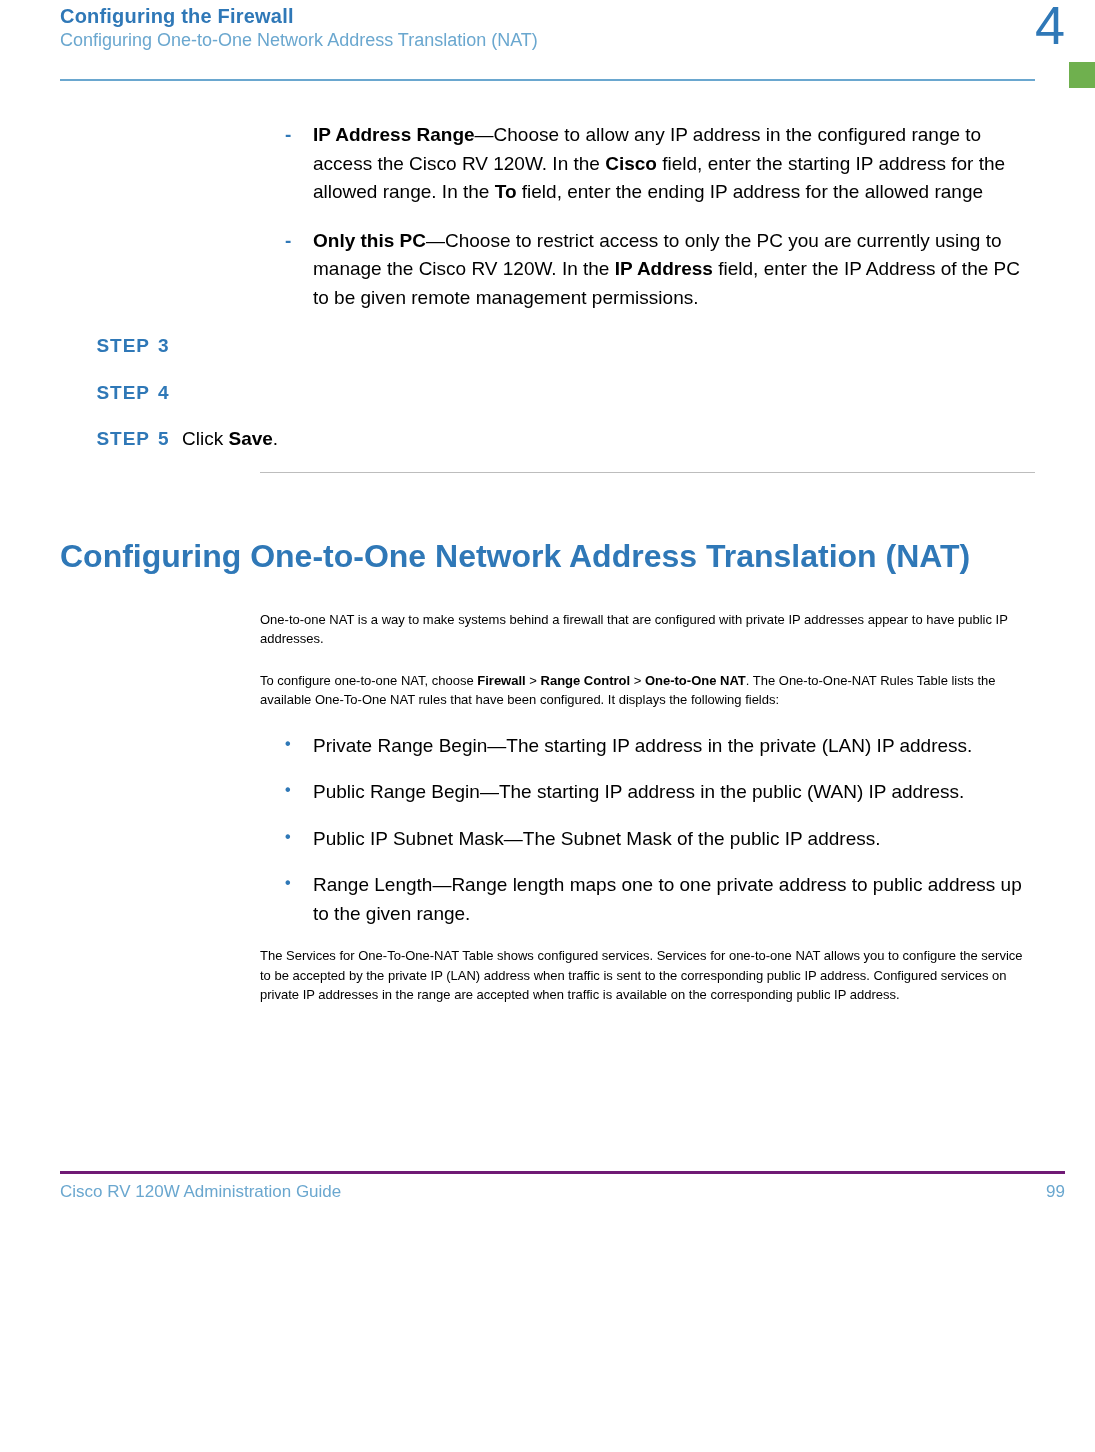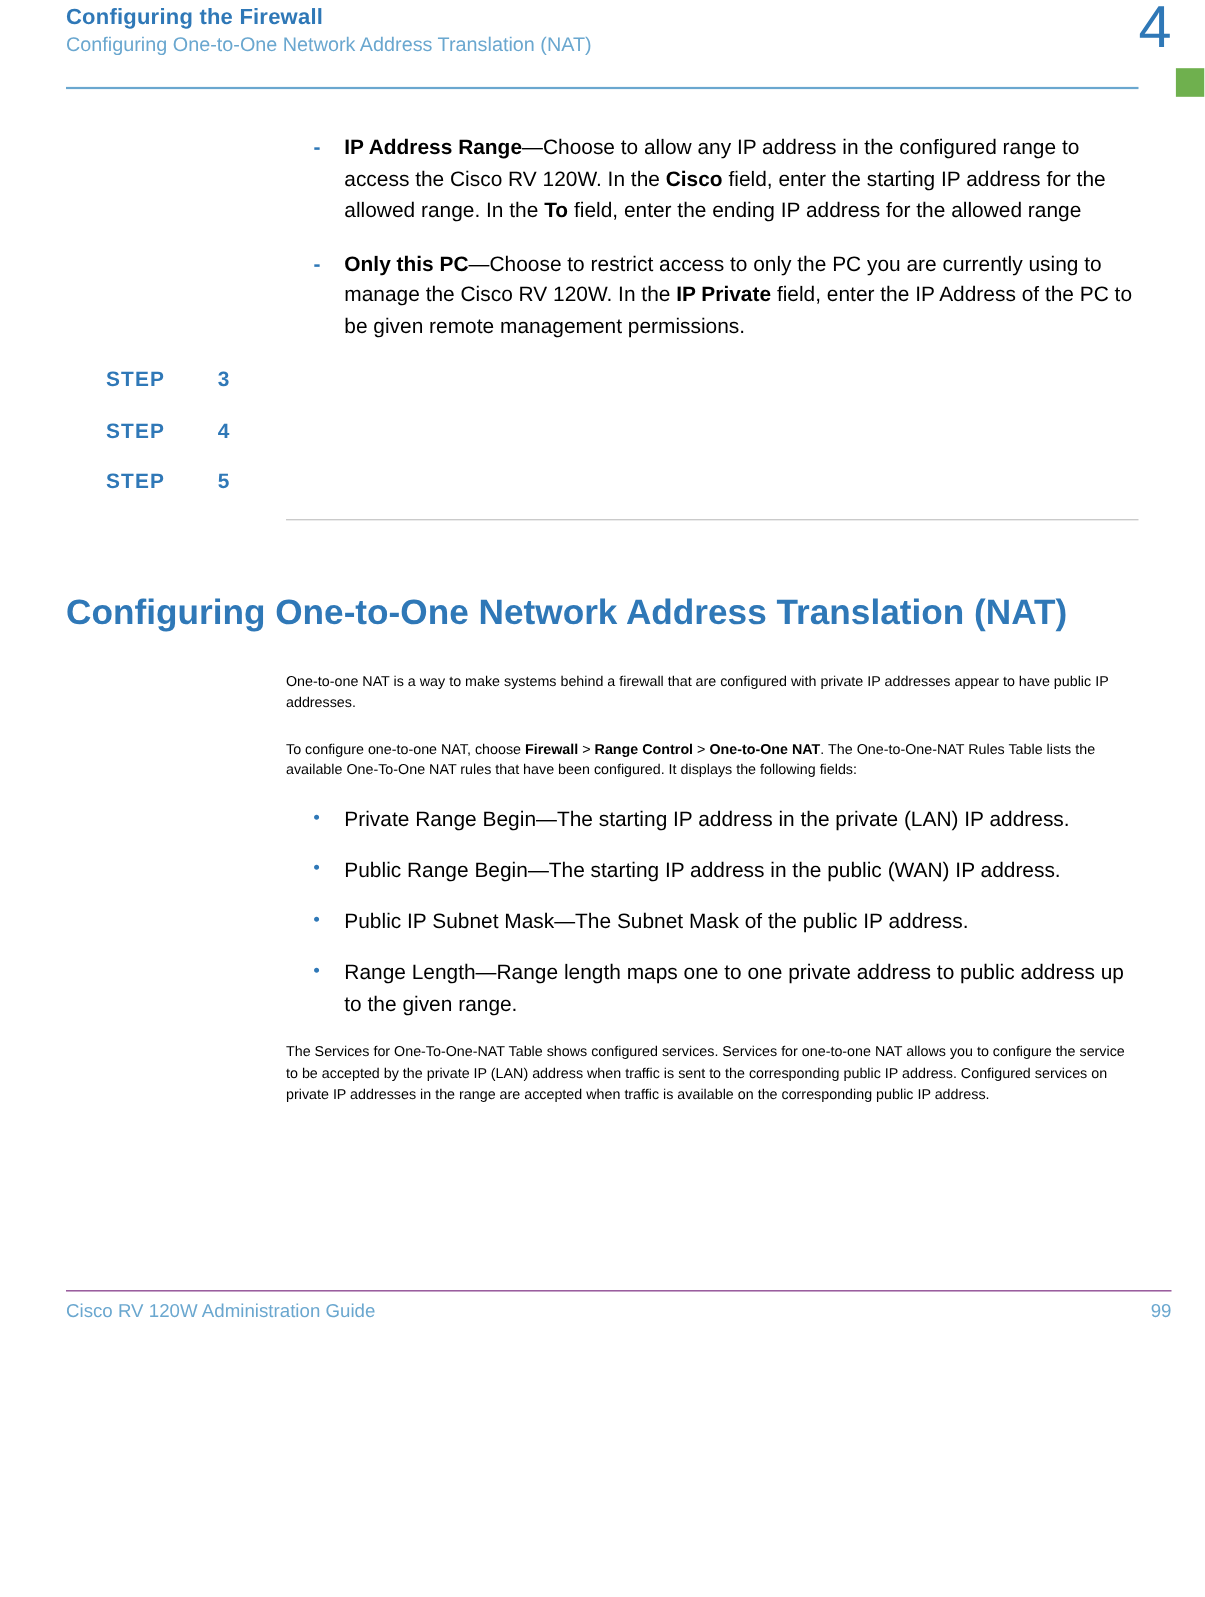--- a/index.html
+++ b/index.html
@@ -70,21 +70,20 @@
     color: #2f78b7;
     width: 28px;
     flex: 0 0 28px;
     font-weight: bold;
   }
   .step-row {
     display: flex;
     margin-bottom: 18px;
     line-height: 1.5;
     font-size: 19px;
-    gap: 40px;
   }
   .step-label {
     flex: 0 0 90px;
     color: #2f78b7;
     font-weight: bold;
     letter-spacing: 1px;
     text-align: right;
     padding-right: 8px;
   }
   .step-num {
@@ -127,21 +126,21 @@
     font-size: 16px;
   }
   .bullet-body {
     flex: 1;
   }
   .footer {
     position: absolute;
     bottom: 22px;
     left: 60px;
     right: 30px;
-    border-top: 1px solid #701a75;
+    border-top: 3px solid #701a75;
     padding-top: 8px;
     display: flex;
     justify-content: space-between;
     color: #6aa7cf;
     font-size: 17px;
   }
   b { font-weight: bold; }
 </style>
 </head>
 <body>
@@ -161,38 +160,41 @@
     <div class="body-indent">
       <div class="sub-bullet-row" style="margin-left:25px;">
         <div class="sub-bullet-dash">-</div>
         <div class="step-body">
           <b>IP Address Range</b><span>—Choose to allow any IP address in the configured range to access the Cisco RV 120W. In the </span><b>Cisco</b><span> field, enter the starting IP address for the allowed range. In the </span><b>To</b><span> field, enter the ending IP address for the allowed range</span>
         </div>
       </div>
       <div class="sub-bullet-row" style="margin-left:25px;">
         <div class="sub-bullet-dash">-</div>
         <div class="step-body">
-          <b>Only this PC</b><span>—Choose to restrict access to only the PC you are currently using to manage the Cisco RV 120W. In the </span><b>IP Private</b><span> field, enter the IP Address of the PC to be given remote management permissions.</span>
+          <b>Only this PC</b><span>—Choose to restrict access to only the PC you are currently using to manage the Cisco RV 120W. In the </span><b>IP Address</b><span> field, enter the IP Address of the PC to be given remote management permissions.</span>
         </div>
       </div>
     </div>
 
     <div class="step-row">
       <div class="step-label">STEP</div>
       <div class="step-num">3</div>
     </div>
 
     <div class="step-row">
       <div class="step-label">STEP</div>
       <div class="step-num">4</div>
     </div>
 
     <div class="step-row">
       <div class="step-label">STEP</div>
       <div class="step-num">5</div>
+      <div class="step-body">
+        <span>Click </span><b>Save</b><span>.</span>
+      </div>
     </div>
 
     <hr class="section-rule">
 
     <div class="h1">Configuring One-to-One Network Address Translation (NAT)</div>
 
     <div class="para">One-to-one NAT is a way to make systems behind a firewall that are configured with private IP addresses appear to have public IP addresses.</div>
 
     <div class="para">
       <span>To configure one-to-one NAT, choose </span><b>Firewall</b><span> &gt; </span><b>Range Control</b><span> &gt; </span><b>One-to-One NAT</b><span>. The One-to-One-NAT Rules Table lists the available One-To-One NAT rules that have been configured. It displays the following fields:</span>

